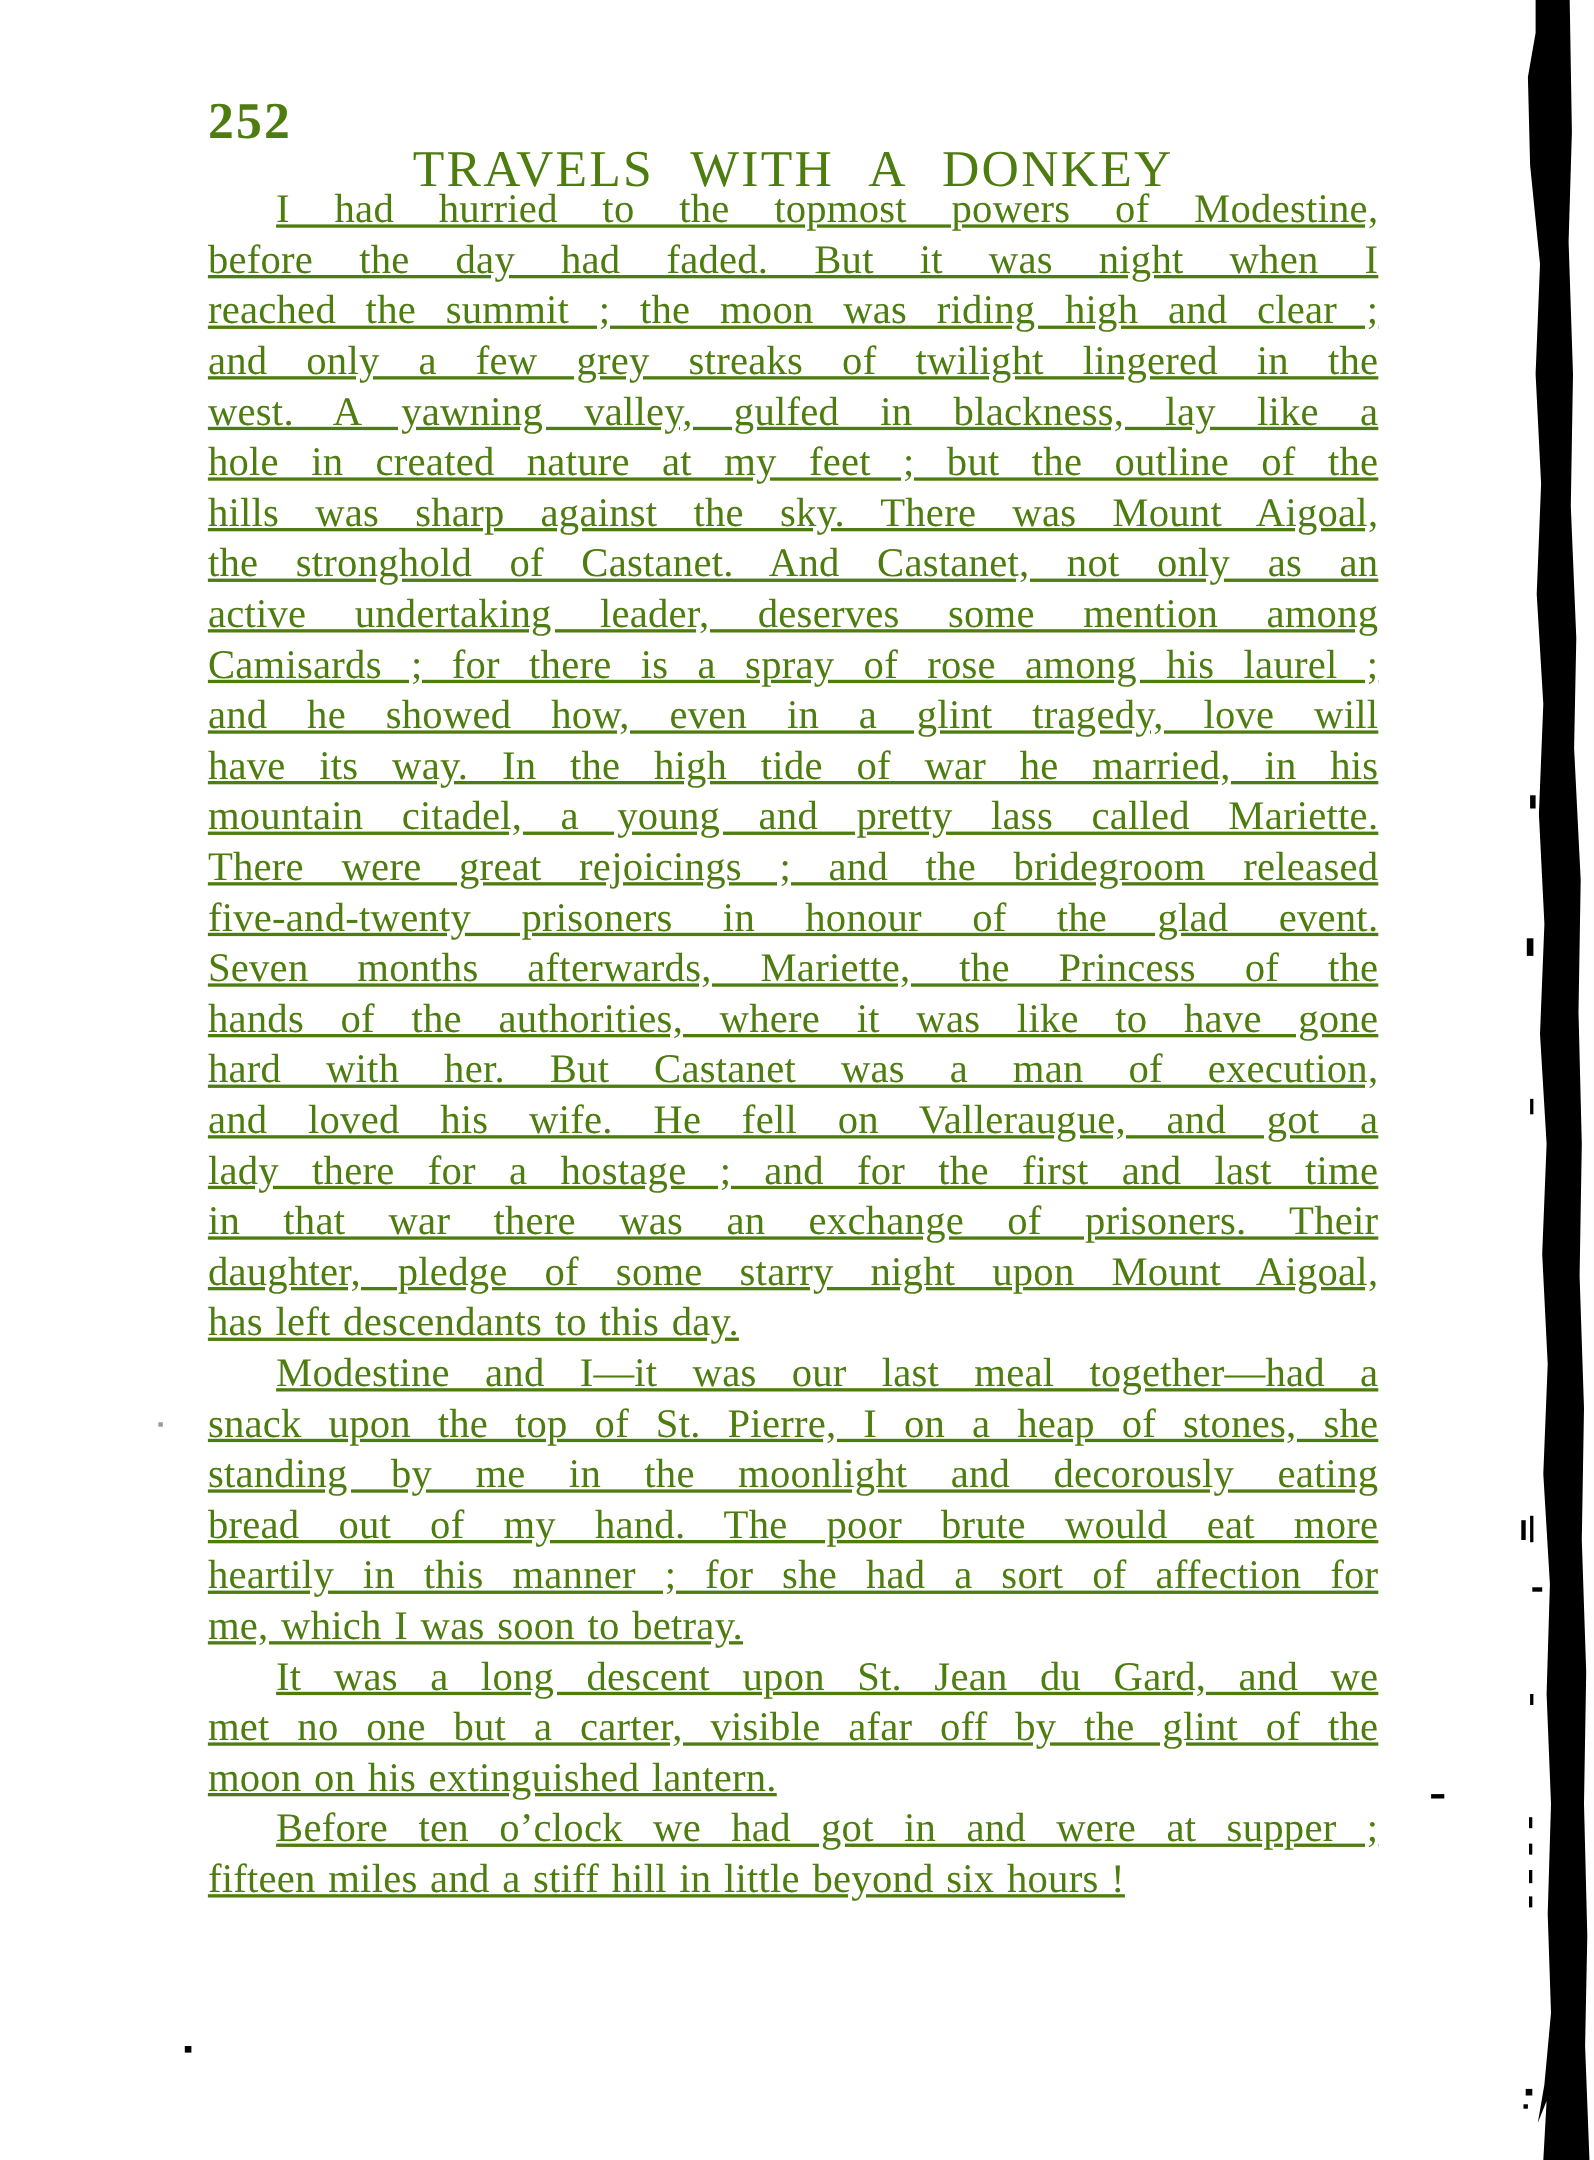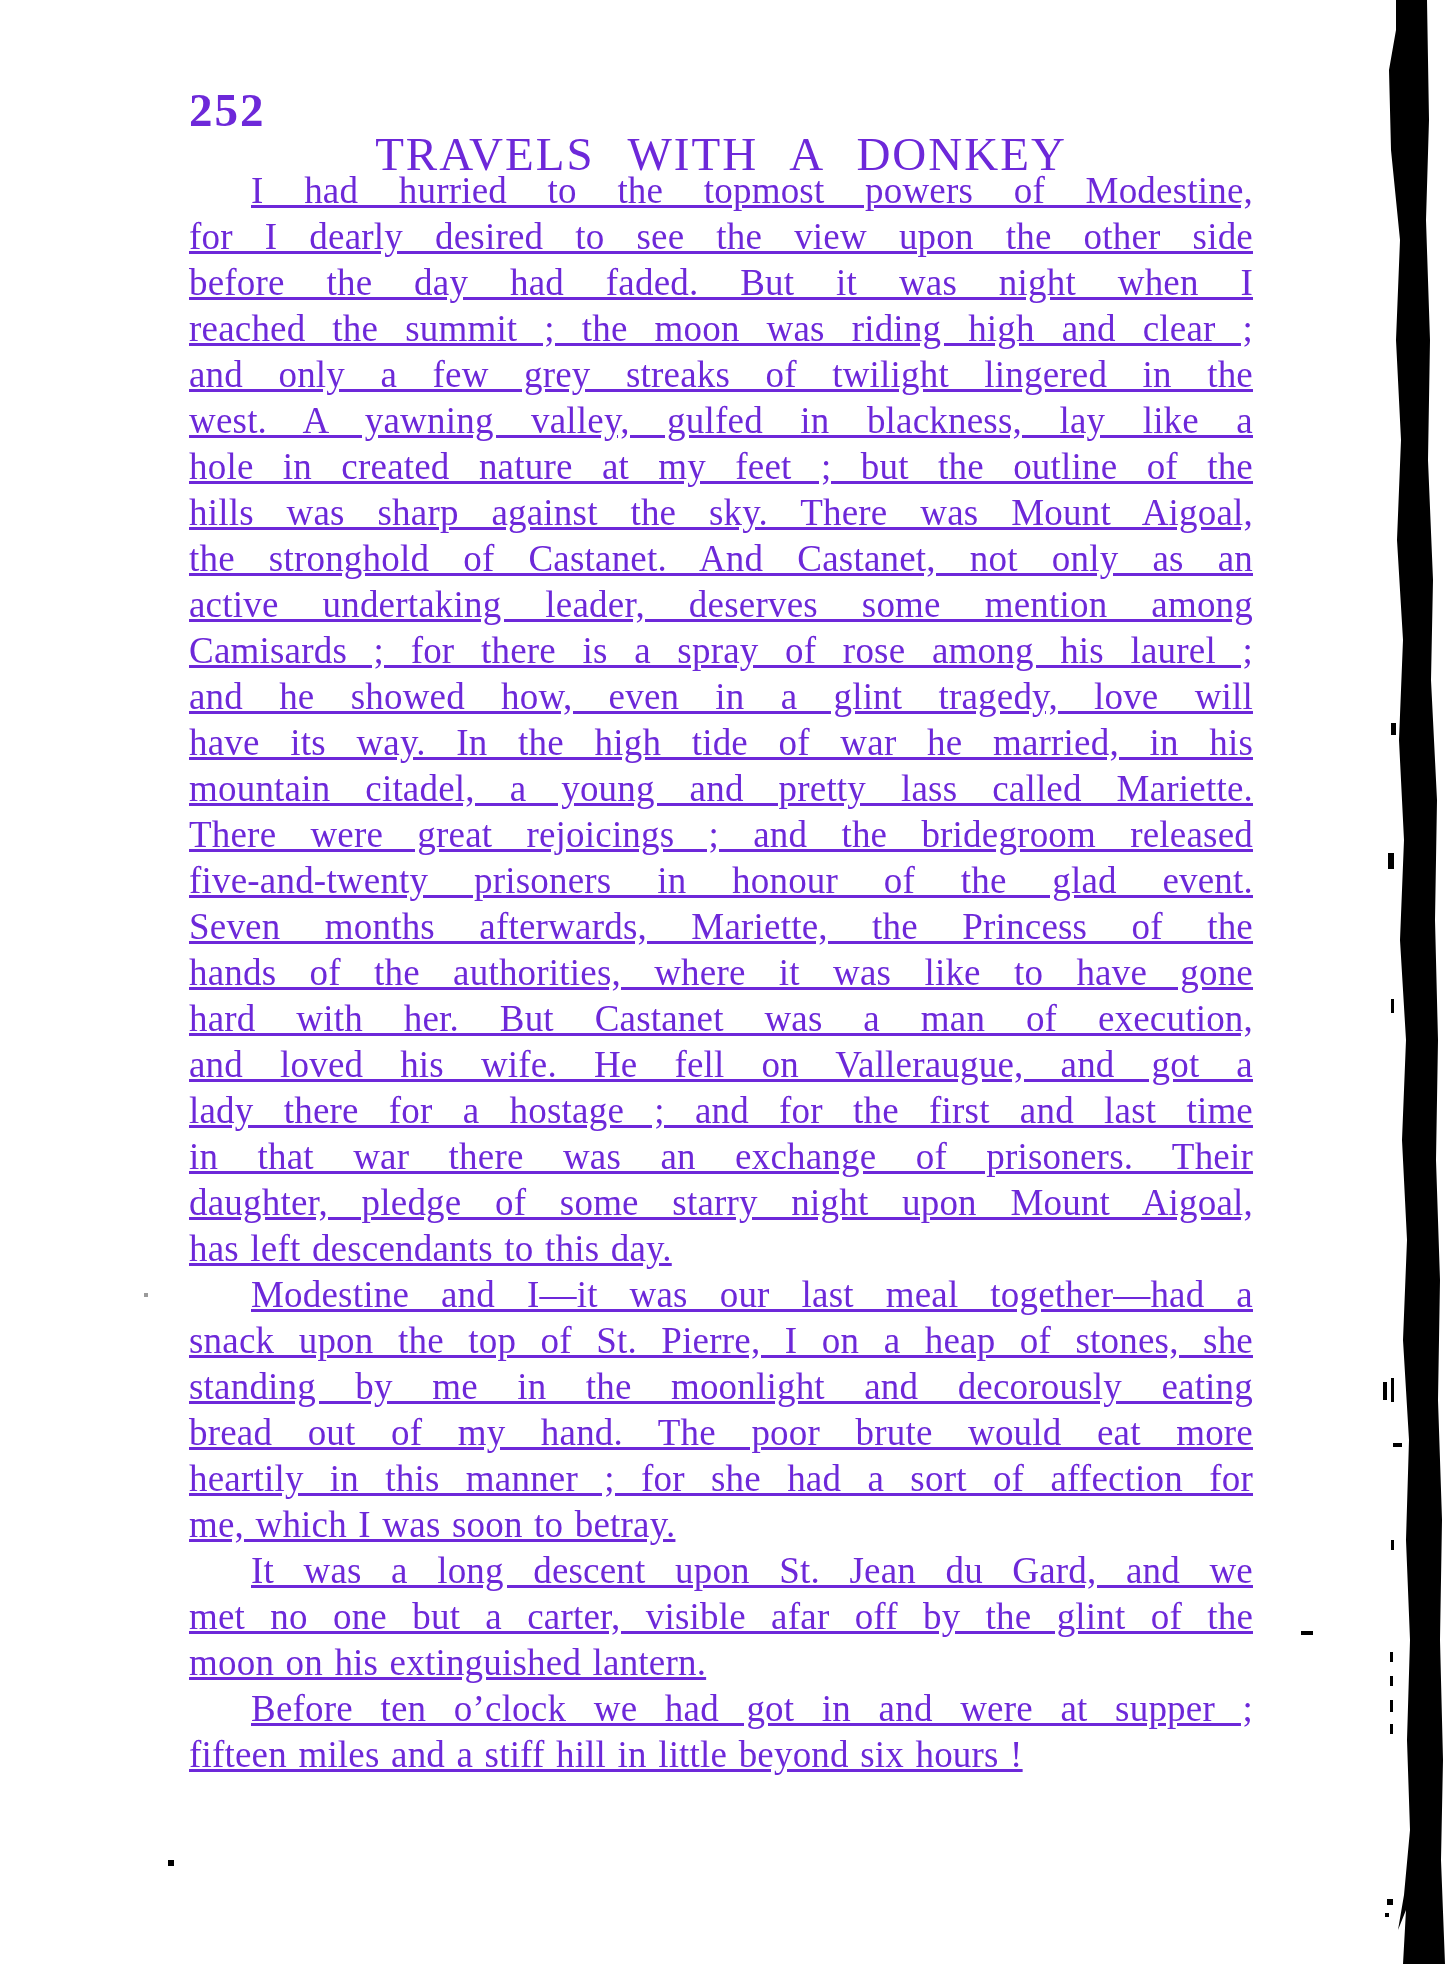--- a/index.html
+++ b/index.html
@@ -2,21 +2,21 @@
 <html><head>
 <meta charset="utf-8">
 <style>
   html,body{margin:0;padding:0;background:#e8e8e8;}
   .page{
     position:relative;
     width:1449px;height:1964px;
     background:#ffffff;
     overflow:hidden;
     font-family:"Liberation Serif","DejaVu Serif",serif;
-    color:#6d28d9;
+    color:#4d7c0f;
   }
   
   .header{
     position:absolute;top:84px;left:189px;width:1064px;height:56px;
   }
   .folio{
     position:absolute;left:0;top:0;
     font-size:47px;line-height:52px;font-weight:bold;
     letter-spacing:2px;
   }
@@ -53,21 +53,20 @@
 
 <div class="page">
 
   <div class="header">
     <span class="folio">252</span>
     <div class="running-title">TRAVELS WITH A DONKEY</div>
   </div>
 
   <div class="textblock">
     <div class="ln ind">I had hurried to the topmost powers of Modestine,</div>
-    <div class="ln">for I dearly desired to see the view upon the other side</div>
     <div class="ln">before the day had faded.  But it was night when I</div>
     <div class="ln">reached the summit ;  the moon was riding high and clear ;</div>
     <div class="ln">and only a few grey streaks of twilight lingered in the</div>
     <div class="ln">west.  A yawning valley, gulfed in blackness, lay like a</div>
     <div class="ln">hole in created nature at my feet ;  but the outline of the</div>
     <div class="ln">hills was sharp against the sky.  There was Mount Aigoal,</div>
     <div class="ln">the stronghold of Castanet.  And Castanet, not only as an</div>
     <div class="ln">active undertaking leader, deserves some mention among</div>
     <div class="ln">Camisards ;  for there is a spray of rose among his laurel ;</div>
     <div class="ln">and he showed how, even in a glint tragedy, love will</div>

